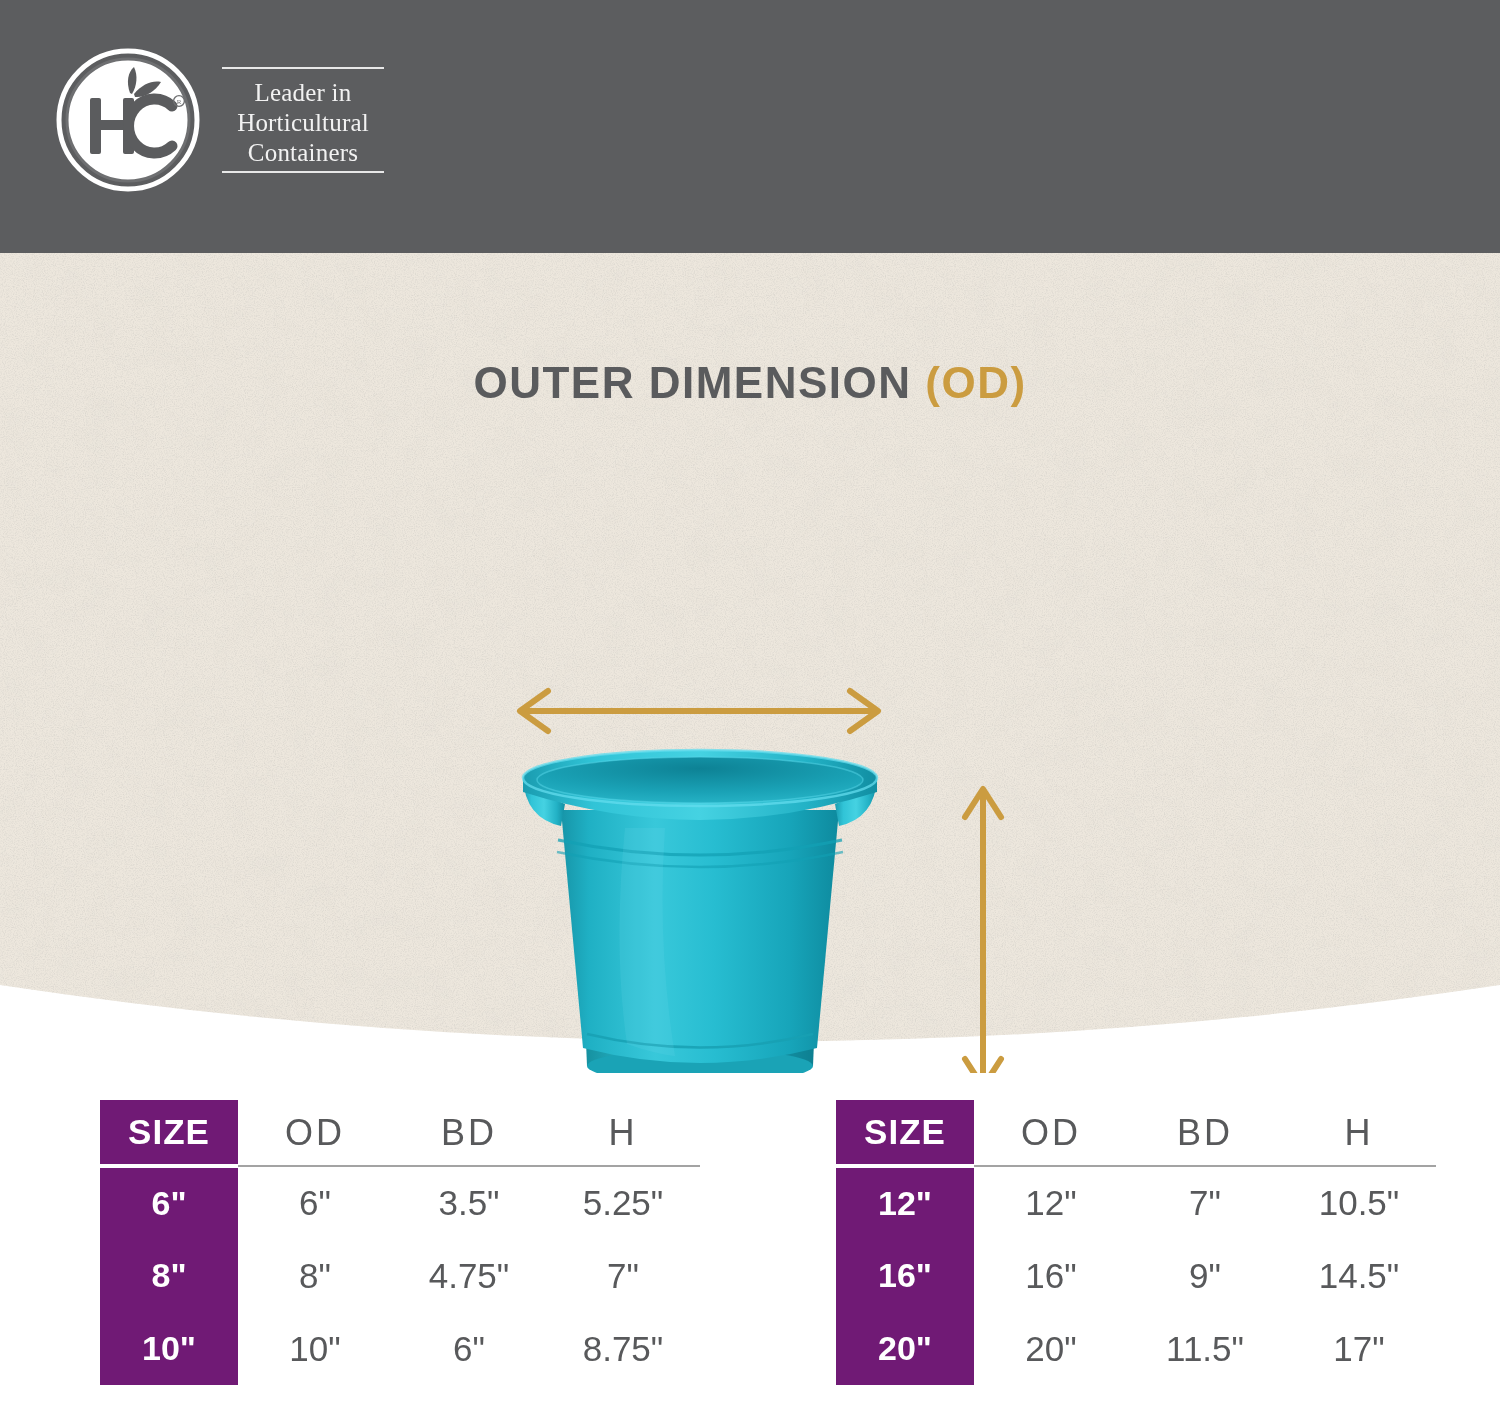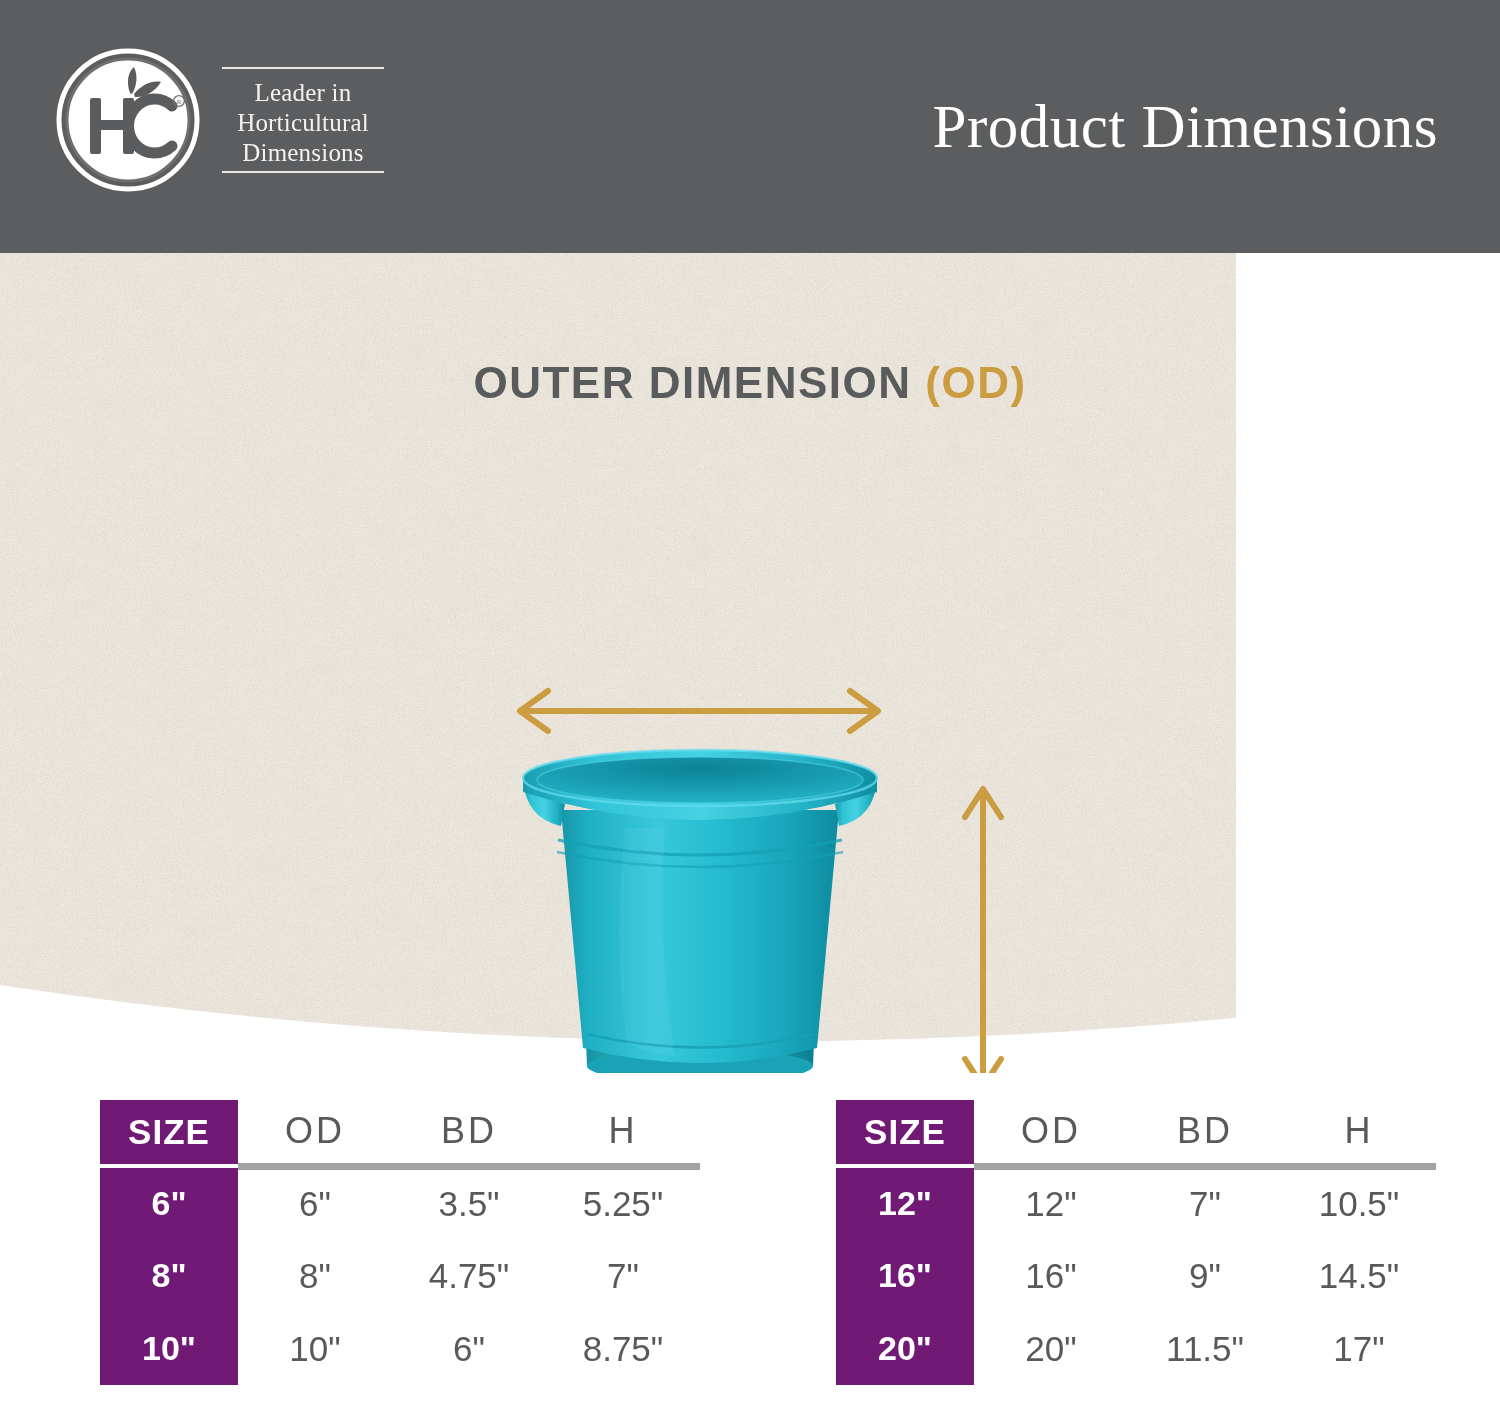--- a/index.html
+++ b/index.html
@@ -61,21 +61,21 @@
     font-size: 61px;
     color: #ffffff;
     letter-spacing: 0.5px;
     white-space: nowrap;
   }
 
   
   .hero {
     position: absolute;
     left: 0; top: 253px;
-    width: 1236px; height: 820px;
+    width: 1500px; height: 820px;
     overflow: hidden;
     padding-left: 20px;
   }
   .hero-bg {
     position: absolute;
     left: 0; top: 0;
     width: 1500px; height: 820px;
   }
 
   .hero-content { position: absolute; left: 0; top: 0; width: 1500px; height: 820px; }
@@ -145,21 +145,21 @@
   table.dims td.size-c { font-size: 34px; height: 73px; }
 
   table.dims th.val-h {
     width: 154px;
     color: #58595b;
     font-size: 36px;
     font-weight: normal;
     letter-spacing: 3px;
     height: 66px;
     background: #ffffff;
-    border-bottom: 7px solid #a3a3a3;
+    border-bottom: 2px solid #a3a3a3;
   }
   table.dims td.val-c {
     color: #58595b;
     font-size: 35px;
     font-weight: normal;
     height: 73px;
     background: #ffffff;
   }
   
   table.dims th.size-h { border-bottom: 4px solid #ffffff; }
@@ -187,26 +187,25 @@
         <path d="M116 58 A26 27 0 1 0 116 98" fill="none" stroke="#5b5c5e" stroke-width="11" stroke-linecap="round"></path>
 
         <circle cx="123" cy="53" r="5.4" fill="none" stroke="#6e6f71" stroke-width="1.4"></circle>
         <text x="123" y="56" font-family="'Liberation Serif',serif" font-size="7" fill="#6e6f71" text-anchor="middle">R</text>
       </svg>
     </div>
 
     <div class="tagline">
       <div class="tagline-line">Leader in</div>
       <div class="tagline-line">Horticultural</div>
-      <div class="tagline-line">Dimensions</div>
+      <div class="tagline-line">Containers</div>
     </div>
 
   </div>
 
-  <div class="header-title">Product Dimensions</div>
 </div>
 
 <div class="hero">
 
   <svg class="hero-bg" viewBox="0 0 1500 820" preserveAspectRatio="none">
     <defs>
       <clipPath id="heroClip">
         <path d="M0,0 L1500,0 L1500,732 Q750,845 0,732 Z"></path>
       </clipPath>
       <filter id="speck">

